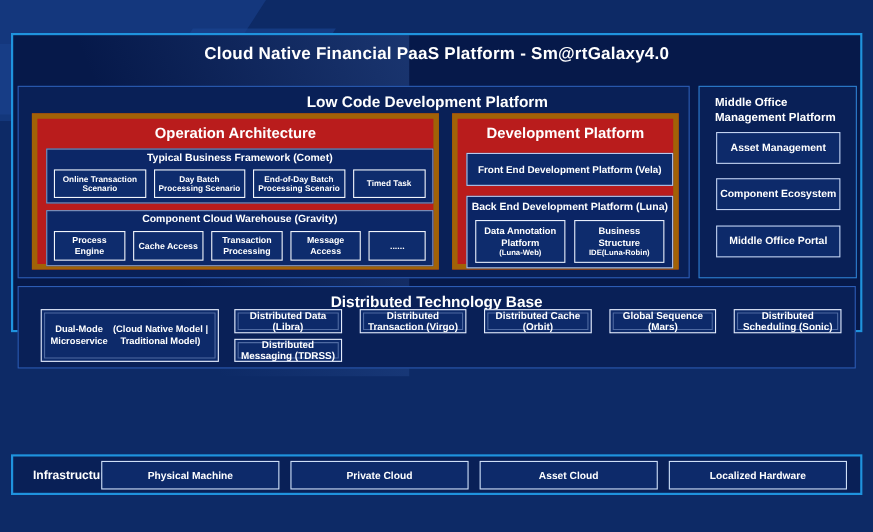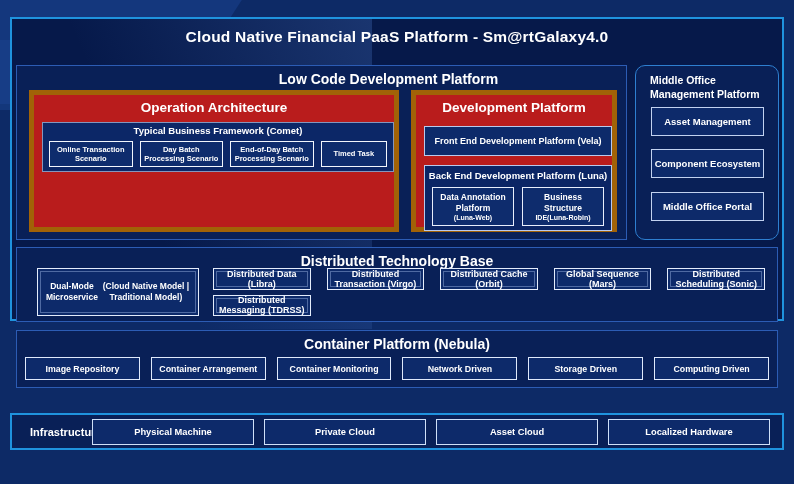--- a/index.html
+++ b/index.html
@@ -13,38 +13,38 @@
     position:relative;width:794px;height:484px;
     background:#0d2a66;overflow:hidden;
   }
   
   .deco{position:absolute;pointer-events:none;}
   .deco-1{left:-150px;top:-6px;width:360px;height:110px;background:#14377d;transform:skewX(-33deg);}
   .deco-2{left:150px;top:26px;width:130px;height:78px;background:#1a4490;opacity:.65;transform:skewX(-33deg);}
   .deco-3{left:-40px;top:40px;width:200px;height:70px;background:#1a4490;opacity:.5;transform:skewX(-33deg);}
 
   .main-panel{
-    position:absolute;left:10px;top:17px;width:774px;height:304px;
+    position:absolute;left:10px;top:30px;width:774px;height:272px;
     box-sizing:border-box;border:2px solid #1f93de;background:#06194a;
   }
   .main-panel::before{
     content:"";position:absolute;left:0;top:0;width:360px;height:310px;
     background:linear-gradient(247deg,rgba(72,118,198,.30),rgba(72,118,198,0) 62%);
     pointer-events:none;
   }
   .page-title{
     position:absolute;left:0;top:9px;width:100%;
     text-align:center;font-size:15.5px;font-weight:bold;letter-spacing:.2px;
   }
   .section{
     position:absolute;box-sizing:border-box;
     border:1px solid #2c5cb4;background:#092057;
   }
   .sec-lowcode{left:4px;top:46px;width:611px;height:175px;}
-  .sec-middle{left:623px;top:46px;width:144px;height:175px;border-color:#2e7fd0;border-radius:10px;}
+  .sec-middle{left:623px;top:46px;width:144px;height:175px;border-color:#2e7fd0;}
   .sec-distributed{left:4px;top:228px;width:762px;height:75px;}
   .sec-container{left:4px;top:311px;width:762px;height:58px;}
 
   .sec-label{
     position:absolute;top:5px;left:0;width:100%;
     text-align:center;font-size:14px;font-weight:bold;
   }
   .sec-lowcode .sec-label{padding-left:134px;width:calc(100% - 134px);}
 
   .panel-box{
@@ -190,20 +190,30 @@
         <div class="group grp-comet">
           <div class="grp-label">Typical Business Framework (Comet)</div>
           <div class="grp-row">
             <div class="leaf">Online Transaction Scenario</div>
             <div class="leaf">Day Batch Processing Scenario</div>
             <div class="leaf">End-of-Day Batch Processing Scenario</div>
             <div class="leaf narrow">Timed Task</div>
           </div>
         </div>
 
+        <div class="group grp-gravity">
+          <div class="grp-label">Component Cloud Warehouse (Gravity)</div>
+          <div class="grp-row">
+            <div class="leaf">Process Engine</div>
+            <div class="leaf">Cache Access</div>
+            <div class="leaf">Transaction Processing</div>
+            <div class="leaf">Message Access</div>
+            <div class="leaf narrow">......</div>
+          </div>
+        </div>
       </div>
 
       <div class="panel-box box-development">
         <div class="panel-title">Development Platform</div>
 
         <div class="fe-box">Front End Development Platform (Vela)</div>
 
         <div class="be-group">
           <div class="be-label">Back End Development Platform (Luna)</div>
           <div class="be-row">
@@ -236,31 +246,20 @@
       <div class="dt-grid">
         <div class="lite dt-cell">Distributed Data (Libra)</div>
         <div class="lite dt-cell">Distributed Transaction (Virgo)</div>
         <div class="lite dt-cell">Distributed Cache (Orbit)</div>
         <div class="lite dt-cell">Global Sequence (Mars)</div>
         <div class="lite dt-cell">Distributed Scheduling (Sonic)</div>
         <div class="lite dt-cell">Distributed Messaging (TDRSS)</div>
       </div>
     </div>
 
-    <div class="section sec-container">
-      <div class="sec-label">Container Platform (Nebula)</div>
-      <div class="ct-row">
-        <div class="ct-box">Image Repository</div>
-        <div class="ct-box">Container Arrangement</div>
-        <div class="ct-box">Container Monitoring</div>
-        <div class="ct-box">Network Driven</div>
-        <div class="ct-box">Storage Driven</div>
-        <div class="ct-box">Computing Driven</div>
-      </div>
-    </div>
   </div>
 
   <div class="infra-panel">
     <div class="infra-label">Infrastructure</div>
     <div class="infra-row">
       <div class="infra-box">Physical Machine</div>
       <div class="infra-box">Private Cloud</div>
       <div class="infra-box">Asset Cloud</div>
       <div class="infra-box">Localized Hardware</div>
     </div>

